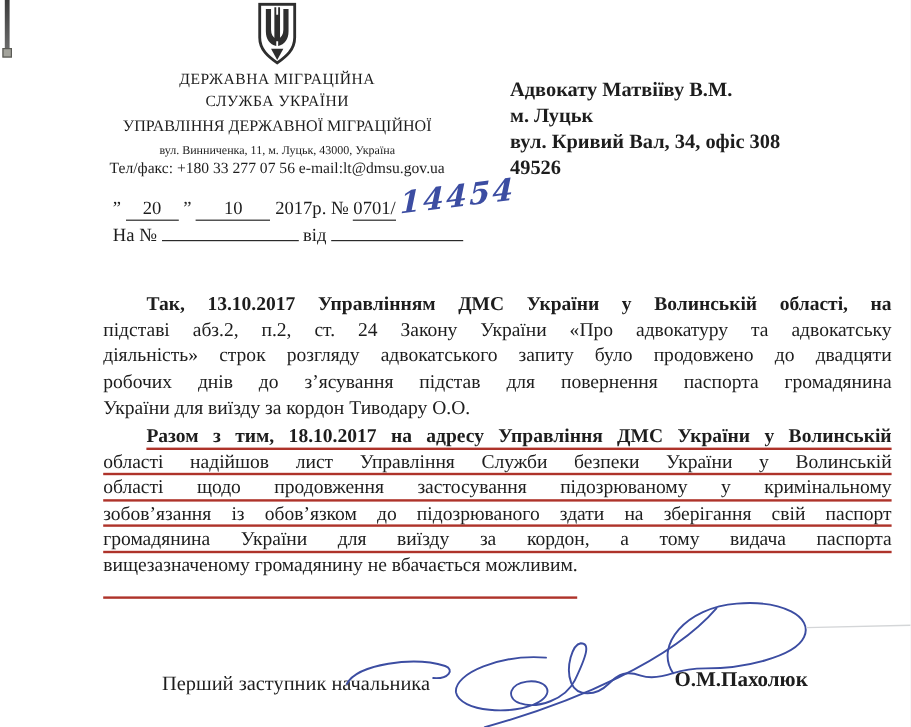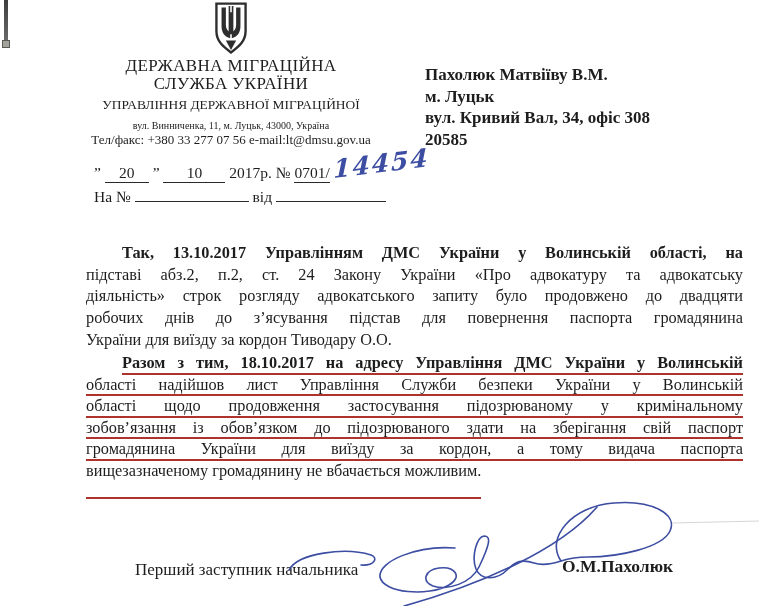--- a/index.html
+++ b/index.html
@@ -10,21 +10,21 @@
   }
   
   .scan-line{position:absolute;left:4px;top:0;width:4px;height:42px;
     background:linear-gradient(180deg,#3d3d3d,#6b6b6b);}
   .scan-blob{position:absolute;left:2px;top:40px;width:8px;height:8px;
     background:#a3a39b;border:1px solid #5a5a55;box-sizing:border-box;}
 
   
   .header{position:absolute;left:55px;top:2px;width:352px;text-align:center;}
   .emblem{width:40px;height:52px;display:block;margin:0 auto;}
-  .org-big{font-size:17px;line-height:18px;letter-spacing:.4px;}
+  .org-big{font-size:13px;line-height:18px;letter-spacing:.4px;}
   .org-big.first{margin-top:3px;}
   .org-small{font-size:13.4px;line-height:14.2px;}
   .org-small.first{margin-top:5px;}
   .addr{font-size:10px;line-height:14px;margin-top:7px;}
   .tel{font-size:13px;line-height:14px;}
 
   
   .refline{position:absolute;left:94px;top:155px;font-size:15.5px;white-space:nowrap;}
   .blank{display:inline-block;border-bottom:1.4px solid #2a2a2a;text-align:center;}
   .b-day{width:44px;}
@@ -69,21 +69,21 @@
       <path d="M13,4 H87 V74 C87,100 69,114 50,128 C31,114 13,100 13,74 Z" fill="none" stroke="#2e2e2e" stroke-width="6"></path>
       <path d="M26,14 h11 v44 c0,10 4,16 11,19 v15 c-14,-3 -22,-14 -22,-31 Z" fill="#2e2e2e"></path>
       <path d="M74,14 h-11 v44 c0,10 -4,16 -11,19 v15 c14,-3 22,-14 22,-31 Z" fill="#2e2e2e"></path>
       <path d="M44,10 h4 v16 h4 v-16 h4 v72 h-12 Z" fill="#2e2e2e"></path>
       <path d="M37,98 h26 l-13,24 Z" fill="#2e2e2e"></path>
     </svg>
     <div class="org-big first">ДЕРЖАВНА МІГРАЦІЙНА</div>
     <div class="org-big">СЛУЖБА УКРАЇНИ</div>
     <div class="org-small first">УПРАВЛІННЯ ДЕРЖАВНОЇ МІГРАЦІЙНОЇ</div>
     <div class="addr">вул. Винниченка, 11, м. Луцьк, 43000, Україна</div>
-    <div class="tel">Тел/факс: +380 33 277 07 56 e-mail:lt@dmsu.gov.ua</div>
+    <div class="tel">Тел/факс: +180 33 277 07 56 e-mail:lt@dmsu.gov.ua</div>
   </div>
 
   <div class="refline">
     <span>”</span>
     <span class="blank b-day">20</span>
     <span>”</span>
     <span class="blank b-mon">10</span>
     <span>2017р.</span>
     <span>№</span>
     <span class="u-num">0701/</span>
@@ -91,24 +91,24 @@
   </div>
 
   <div class="replyline">
     <span>На №</span>
     <span class="blank b-reply1"></span>
     <span>від</span>
     <span class="blank b-reply2"></span>
   </div>
 
   <div class="recipient">
-    <div>Пахолюк Матвіїву В.М.</div>
+    <div>Адвокату Матвіїву В.М.</div>
     <div>м. Луцьк</div>
     <div>вул. Кривий Вал, 34, офіс 308</div>
-    <div>20585</div>
+    <div>49526</div>
   </div>
 
   <div class="bodytext">
     <div class="para1">
       <div class="bline indent">Так, 13.10.2017 Управлінням ДМС України у Волинській області, на</div>
       <div class="bline">підставі абз.2, п.2, ст. 24 Закону України «Про адвокатуру та адвокатську</div>
       <div class="bline">діяльність» строк розгляду адвокатського запиту було продовжено до двадцяти</div>
       <div class="bline">робочих днів до з’ясування підстав для повернення паспорта громадянина</div>
       <div class="bline lastline">України для виїзду за кордон Тиводару О.О.</div>
     </div>

